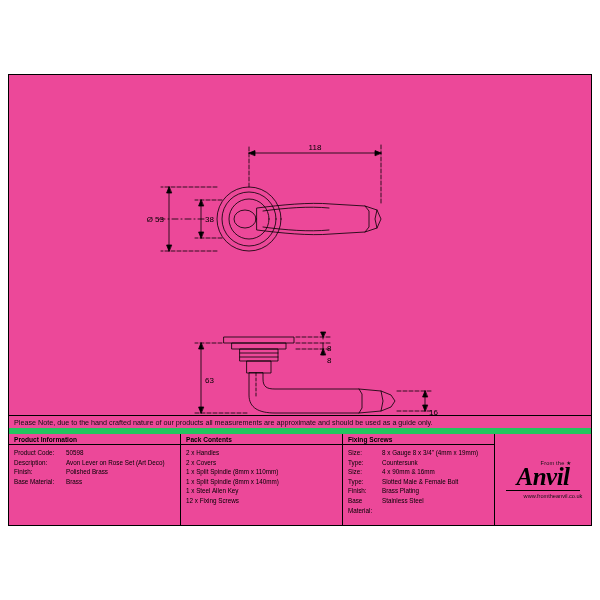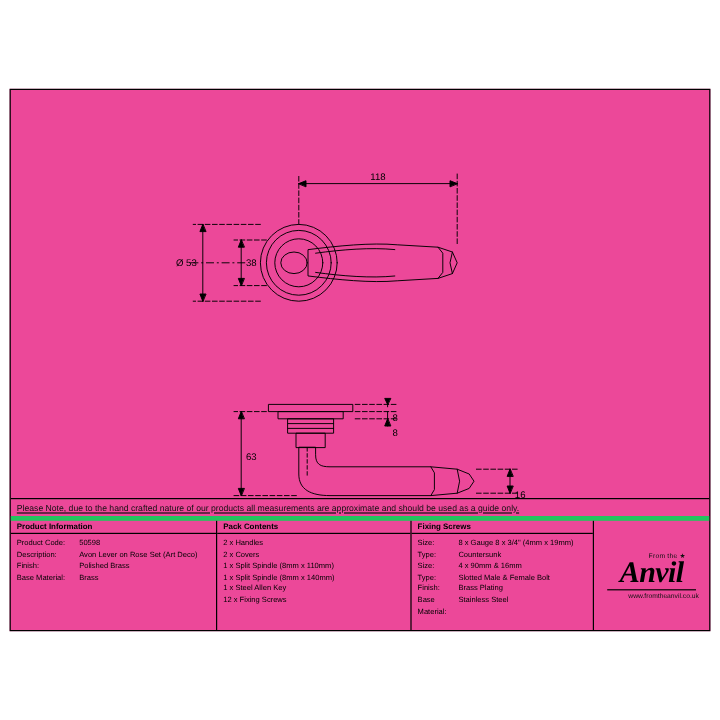--- a/index.html
+++ b/index.html
@@ -41,28 +41,27 @@
   .drawing svg { display: block; }
 
   
   .note-row {
     position: absolute;
     left: 0;
     top: 340px;
     width: 582px;
     height: 19px;
     border-top: 1px solid #000;
-    border-bottom: 4px solid #22c55e;
+    border-bottom: 6px solid #22c55e;
     box-sizing: border-box;
     display: flex;
     align-items: center;
     padding-left: 5px;
     font-size: 7.2px;
     color: #111;
-    text-decoration: underline;
   }
 
   
   .tables {
     position: absolute;
     left: 0;
     top: 359px;
     width: 582px;
     height: 91px;
     display: flex;

